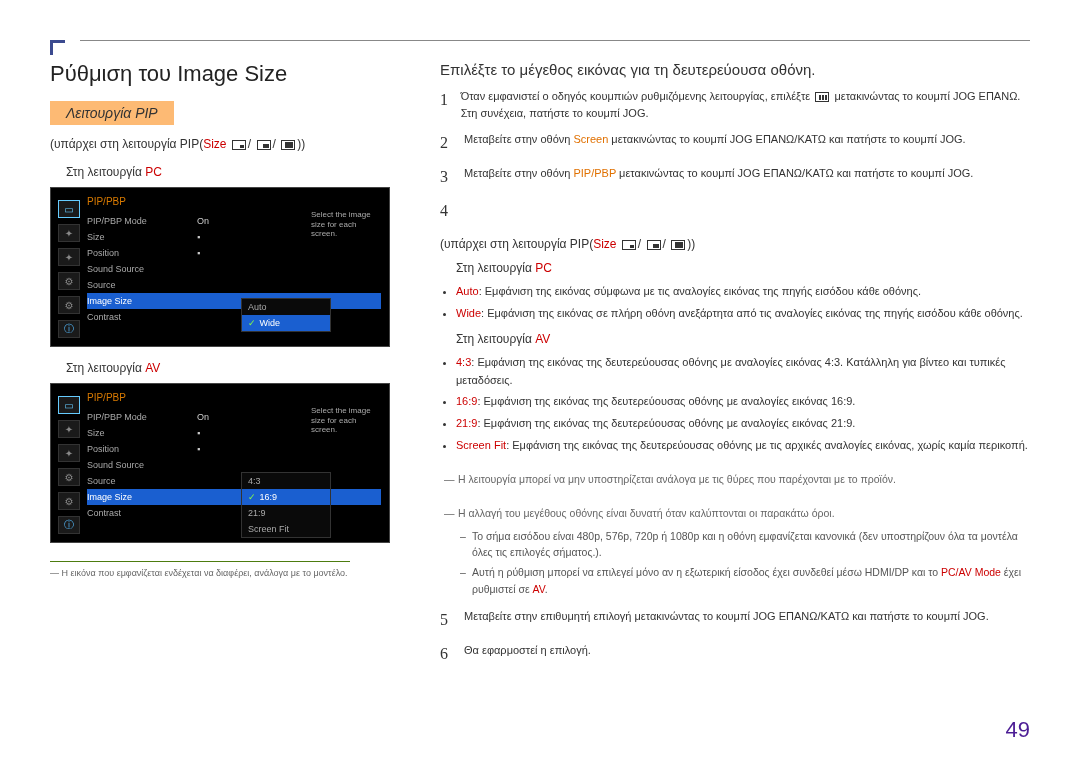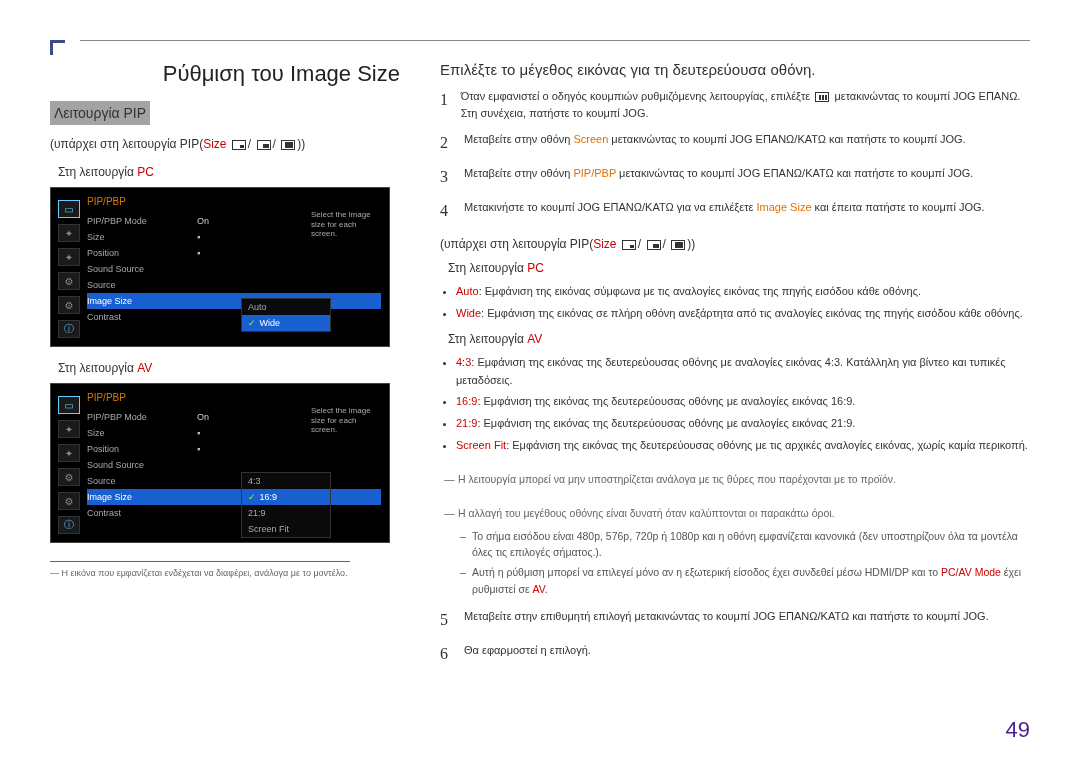--- a/index.html
+++ b/index.html
@@ -3,26 +3,26 @@
 <meta charset="utf-8">
 <style>
   * { margin: 0; padding: 0; box-sizing: border-box; }
   body { font-family: Arial, sans-serif; font-size: 11px; color: #333; background: #fff; width: 1080px; height: 763px; position: relative; }
   .page { padding: 40px 50px 30px 50px; }
   .corner-mark { position: absolute; top: 40px; left: 50px; width: 15px; height: 15px; border-left: 3px solid #3b4a8f; border-top: 3px solid #3b4a8f; }
   .topline { border-top: 1px solid #888; margin-left: 30px; margin-bottom: 20px; }
   .cols { display: flex; gap: 40px; }
   .left { width: 350px; }
   .right { flex: 1; }
-  h1 { font-size: 22px; font-weight: normal; color: #222; margin-bottom: 14px; text-align: right; }
-  .pip-tag { display: inline-block; background: #a3a3a3; color: #333; font-size: 14px; padding: 4px 4px; margin-bottom: 12px; }
+  h1 { font-size: 22px; font-weight: normal; color: #222; margin-bottom: 14px; }
+  .pip-tag { display: inline-block; background: #fdba74; color: #333; font-size: 14px; padding: 4px 16px; margin-bottom: 12px; font-style: italic; }
   .subline { font-size: 12px; margin-bottom: 14px; }
   .red { color: #c00; }
   .orange { color: #e07000; }
-  .mode-label { font-size: 12px; margin: 10px 0 8px 8px; }
+  .mode-label { font-size: 12px; margin: 10px 0 8px 16px; }
   .osd { background: #000; border: 1px solid #444; width: 340px; padding: 8px 8px 8px 0; display: flex; position: relative; margin-bottom: 14px; }
   .osd-icons { width: 36px; display: flex; flex-direction: column; align-items: center; gap: 6px; padding-top: 4px; }
   .osd-icon { width: 22px; height: 18px; background: #1a1a1a; border: 1px solid #333; display: flex; align-items: center; justify-content: center; font-size: 10px; color: #888; }
   .osd-icon.active { border-color: #6cf; }
   .osd-body { flex: 1; color: #ccc; font-size: 9px; }
   .osd-title { color: #d97a00; font-size: 10px; margin-bottom: 6px; }
   .osd-row { display: flex; align-items: flex-end; padding: 3px 0; }
   .osd-row .lbl { width: 110px; color: #aaa; }
   .osd-row .val { color: #ccc; font-size: 9px; }
   .osd-row.sel { background: #1a5fd0; }
@@ -195,21 +195,20 @@
       <div class="step">
         <div class="step-num">2</div>
         <div><span>Μεταβείτε στην οθόνη </span><span class="orange">Screen</span><span> μετακινώντας το κουμπί JOG ΕΠΑΝΩ/ΚΑΤΩ και πατήστε το κουμπί JOG.</span></div>
       </div>
       <div class="step">
         <div class="step-num">3</div>
         <div><span>Μεταβείτε στην οθόνη </span><span class="orange">PIP/PBP</span><span> μετακινώντας το κουμπί JOG ΕΠΑΝΩ/ΚΑΤΩ και πατήστε το κουμπί JOG.</span></div>
       </div>
       <div class="step">
         <div class="step-num">4</div>
-        <div><span>Μετακινήστε το κουμπί JOG ΕΠΑΝΩ/ΚΑΤΩ για να επιλέξετε </span><span class="orange">Image Size</span><span> και έπειτα πατήστε το κουμπί JOG.</span></div>
       </div>
 
       <div class="r-sub">
         <span>(υπάρχει στη λειτουργία PIP(</span><span class="red">Size</span>
         <span class="icon-sq s1"><span class="inner"></span></span>/
         <span class="icon-sq s2"><span class="inner"></span></span>/
         <span class="icon-sq s3"><span class="inner"></span></span><span>))</span>
       </div>
 
       <div class="mode-label"><span>Στη λειτουργία </span><span class="red">PC</span></div>

